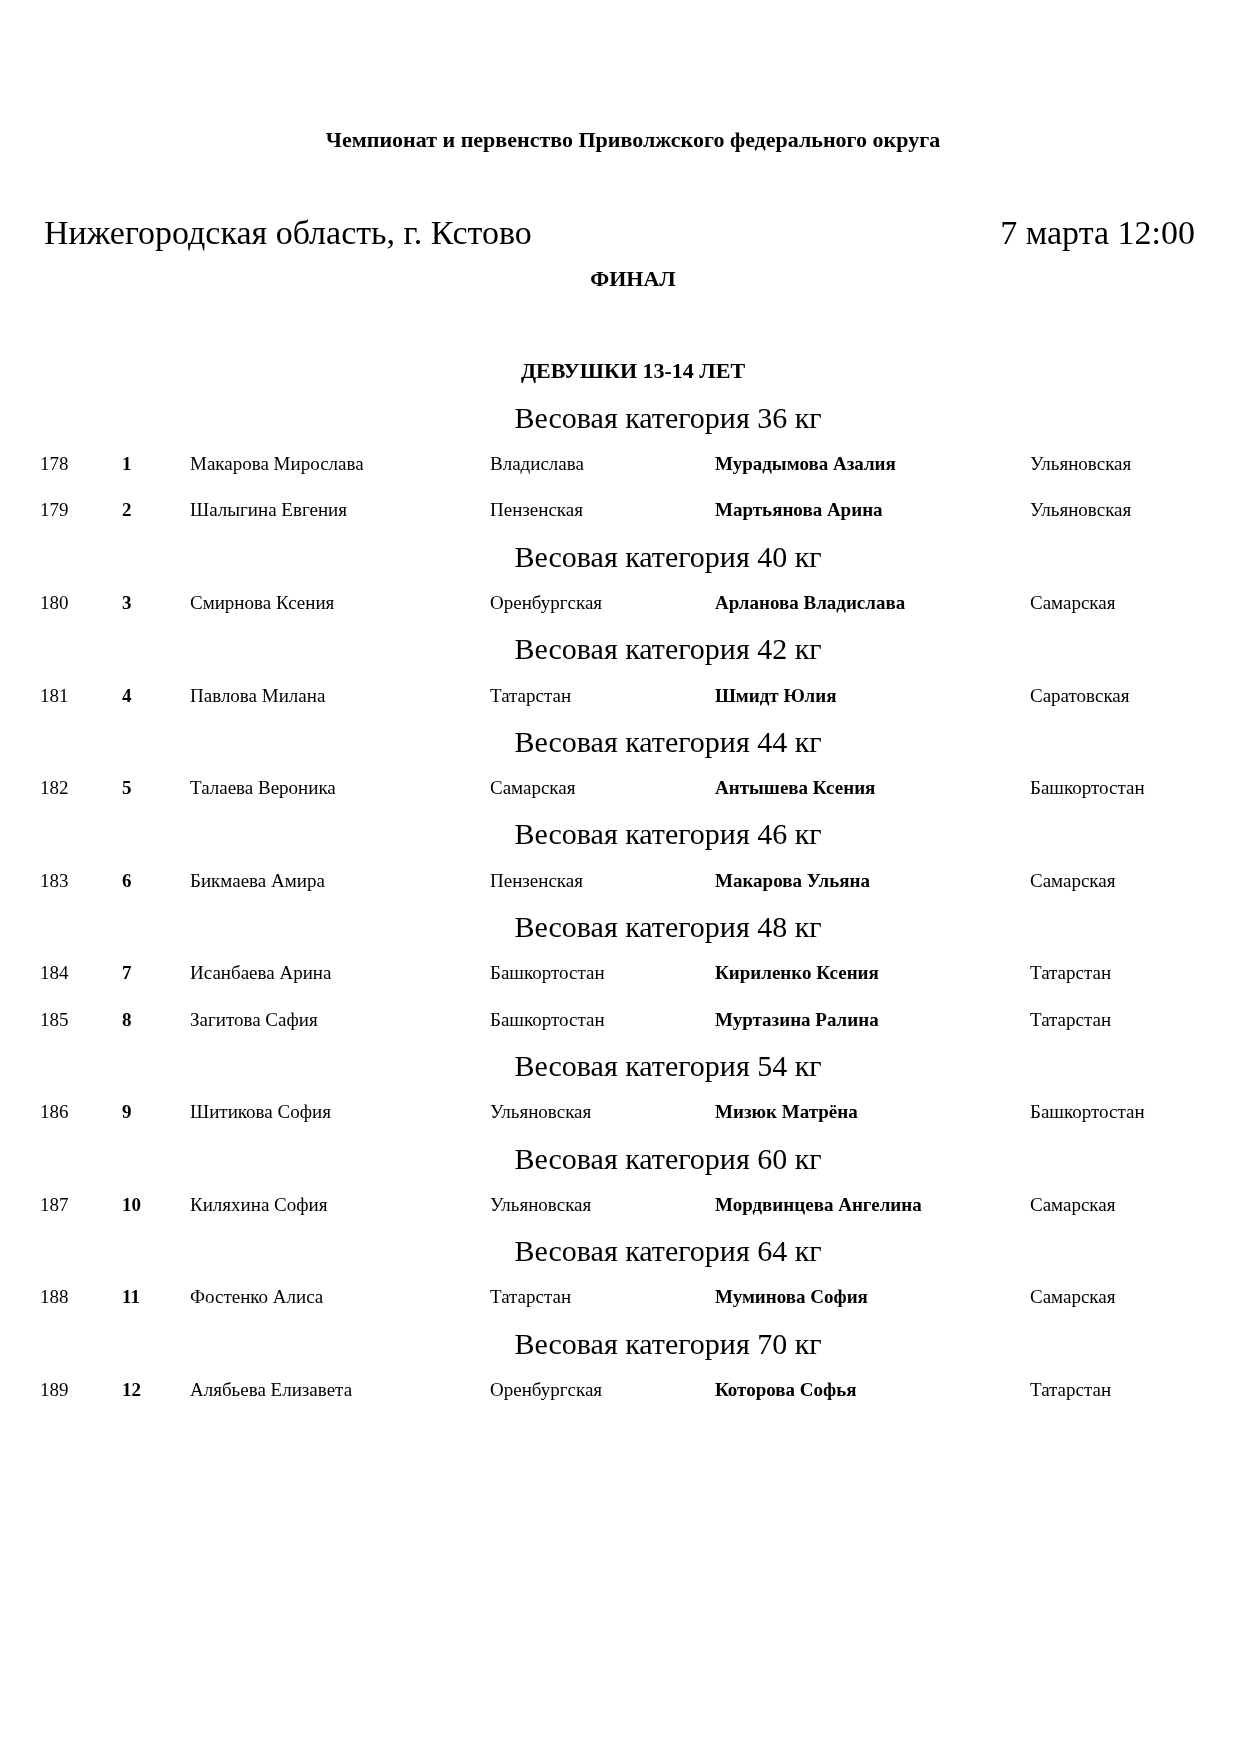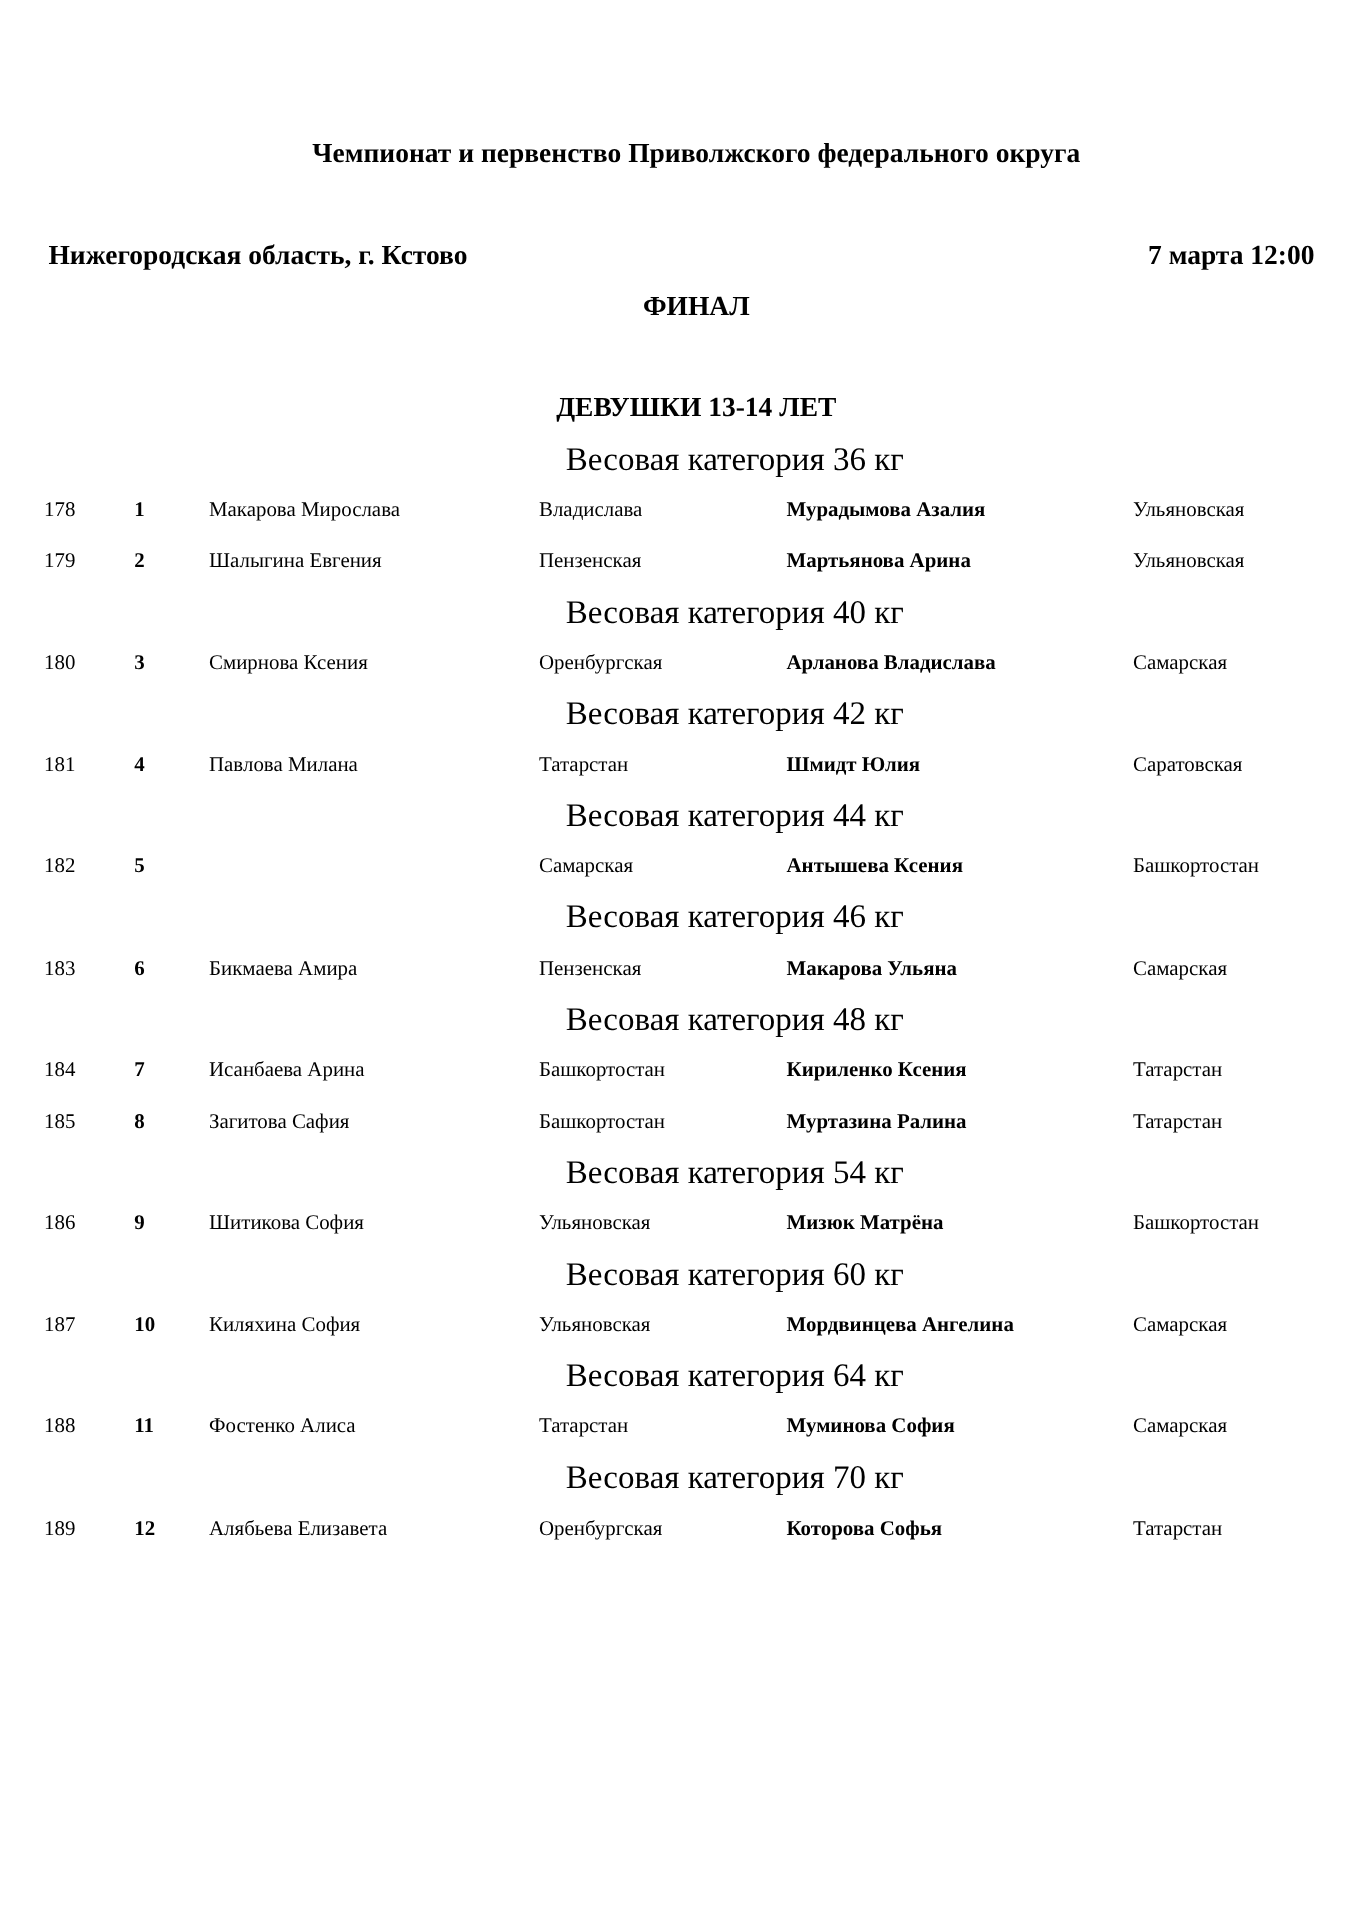--- a/index.html
+++ b/index.html
@@ -22,23 +22,23 @@
     height: 46.3px;
     line-height: 46.3px;
     white-space: nowrap;
   }
   .center {
     text-align: center;
     
     padding-left: 96px;
   }
   .bold { font-weight: bold; }
-  .hdr  { font-size: 25px; padding-left: 26px; }
+  .hdr  { font-size: 22px; padding-left: 26px; }
   .cat  { font-size: 30px; }
-  .split { position: relative; font-size: 25px; font-weight: bold; }
+  .split { position: relative; font-size: 34px; font-weight: normal; }
   .split .loc  { position: absolute; left: 44px; }
   .split .date { position: absolute; right: 45px; }
   .bout-row { position: relative; font-size: 19px; }
   .bout-row span { position: absolute; top: 0; }
   .c-num   { left: 40px; }
   .c-bout  { left: 122px; font-weight: bold; }
   .c-name1 { left: 190px; font-weight: normal; }
   .c-reg1  { left: 490px; }
   .c-name2 { left: 715px; font-weight: bold; }
   .c-reg2  { left: 1030px; }
@@ -100,20 +100,21 @@
       <span class="c-name1">Павлова Милана</span>
       <span class="c-reg1">Татарстан</span>
       <span class="c-name2">Шмидт Юлия</span>
       <span class="c-reg2">Саратовская</span>
     </div>
 
     <div class="line center cat">Весовая категория 44 кг</div>
     <div class="line bout-row">
       <span class="c-num">182</span>
       <span class="c-bout">5</span>
+      <span class="c-name1">Талаева Вероника</span>
       <span class="c-reg1">Самарская</span>
       <span class="c-name2">Антышева Ксения</span>
       <span class="c-reg2">Башкортостан</span>
     </div>
 
     <div class="line center cat">Весовая категория 46 кг</div>
     <div class="line bout-row">
       <span class="c-num">183</span>
       <span class="c-bout">6</span>
       <span class="c-name1">Бикмаева Амира</span>

